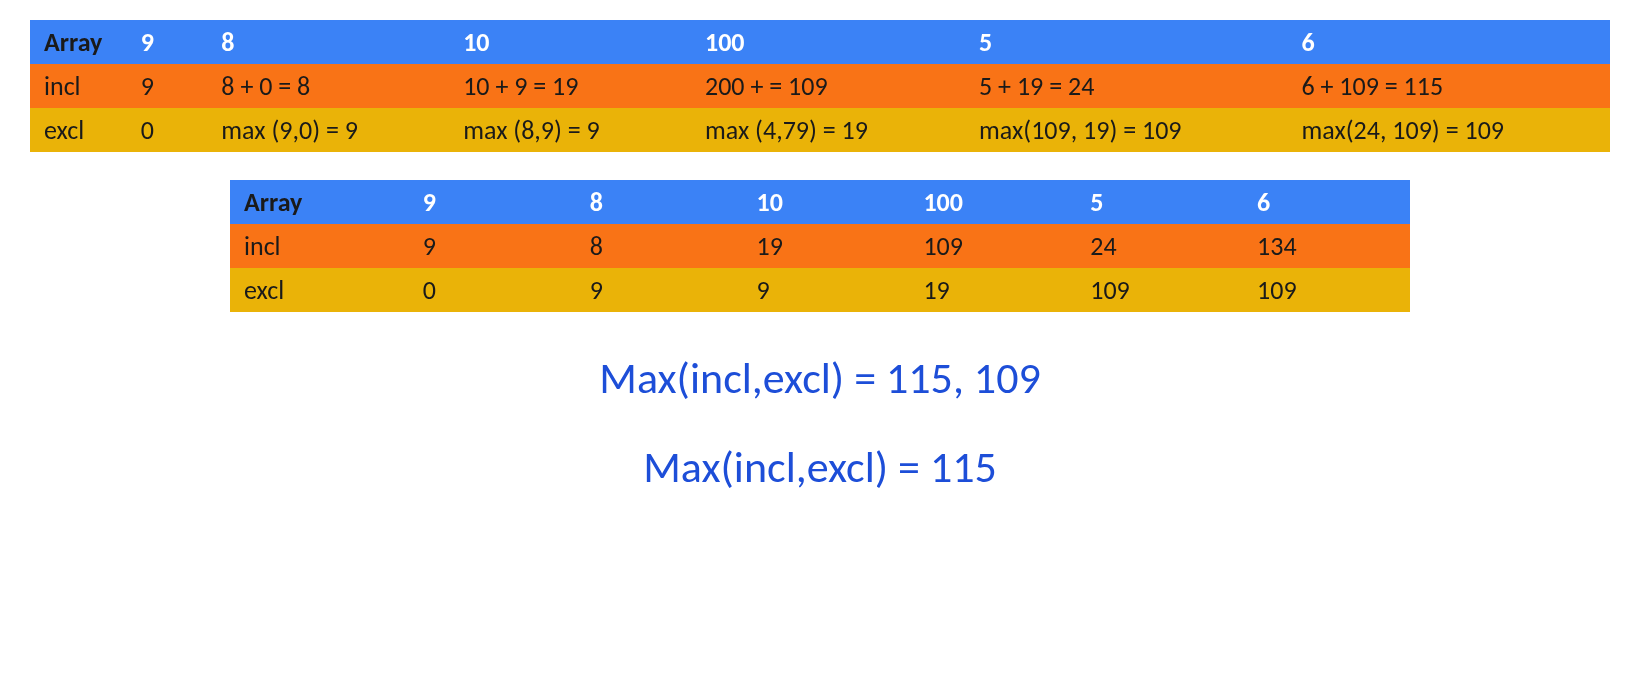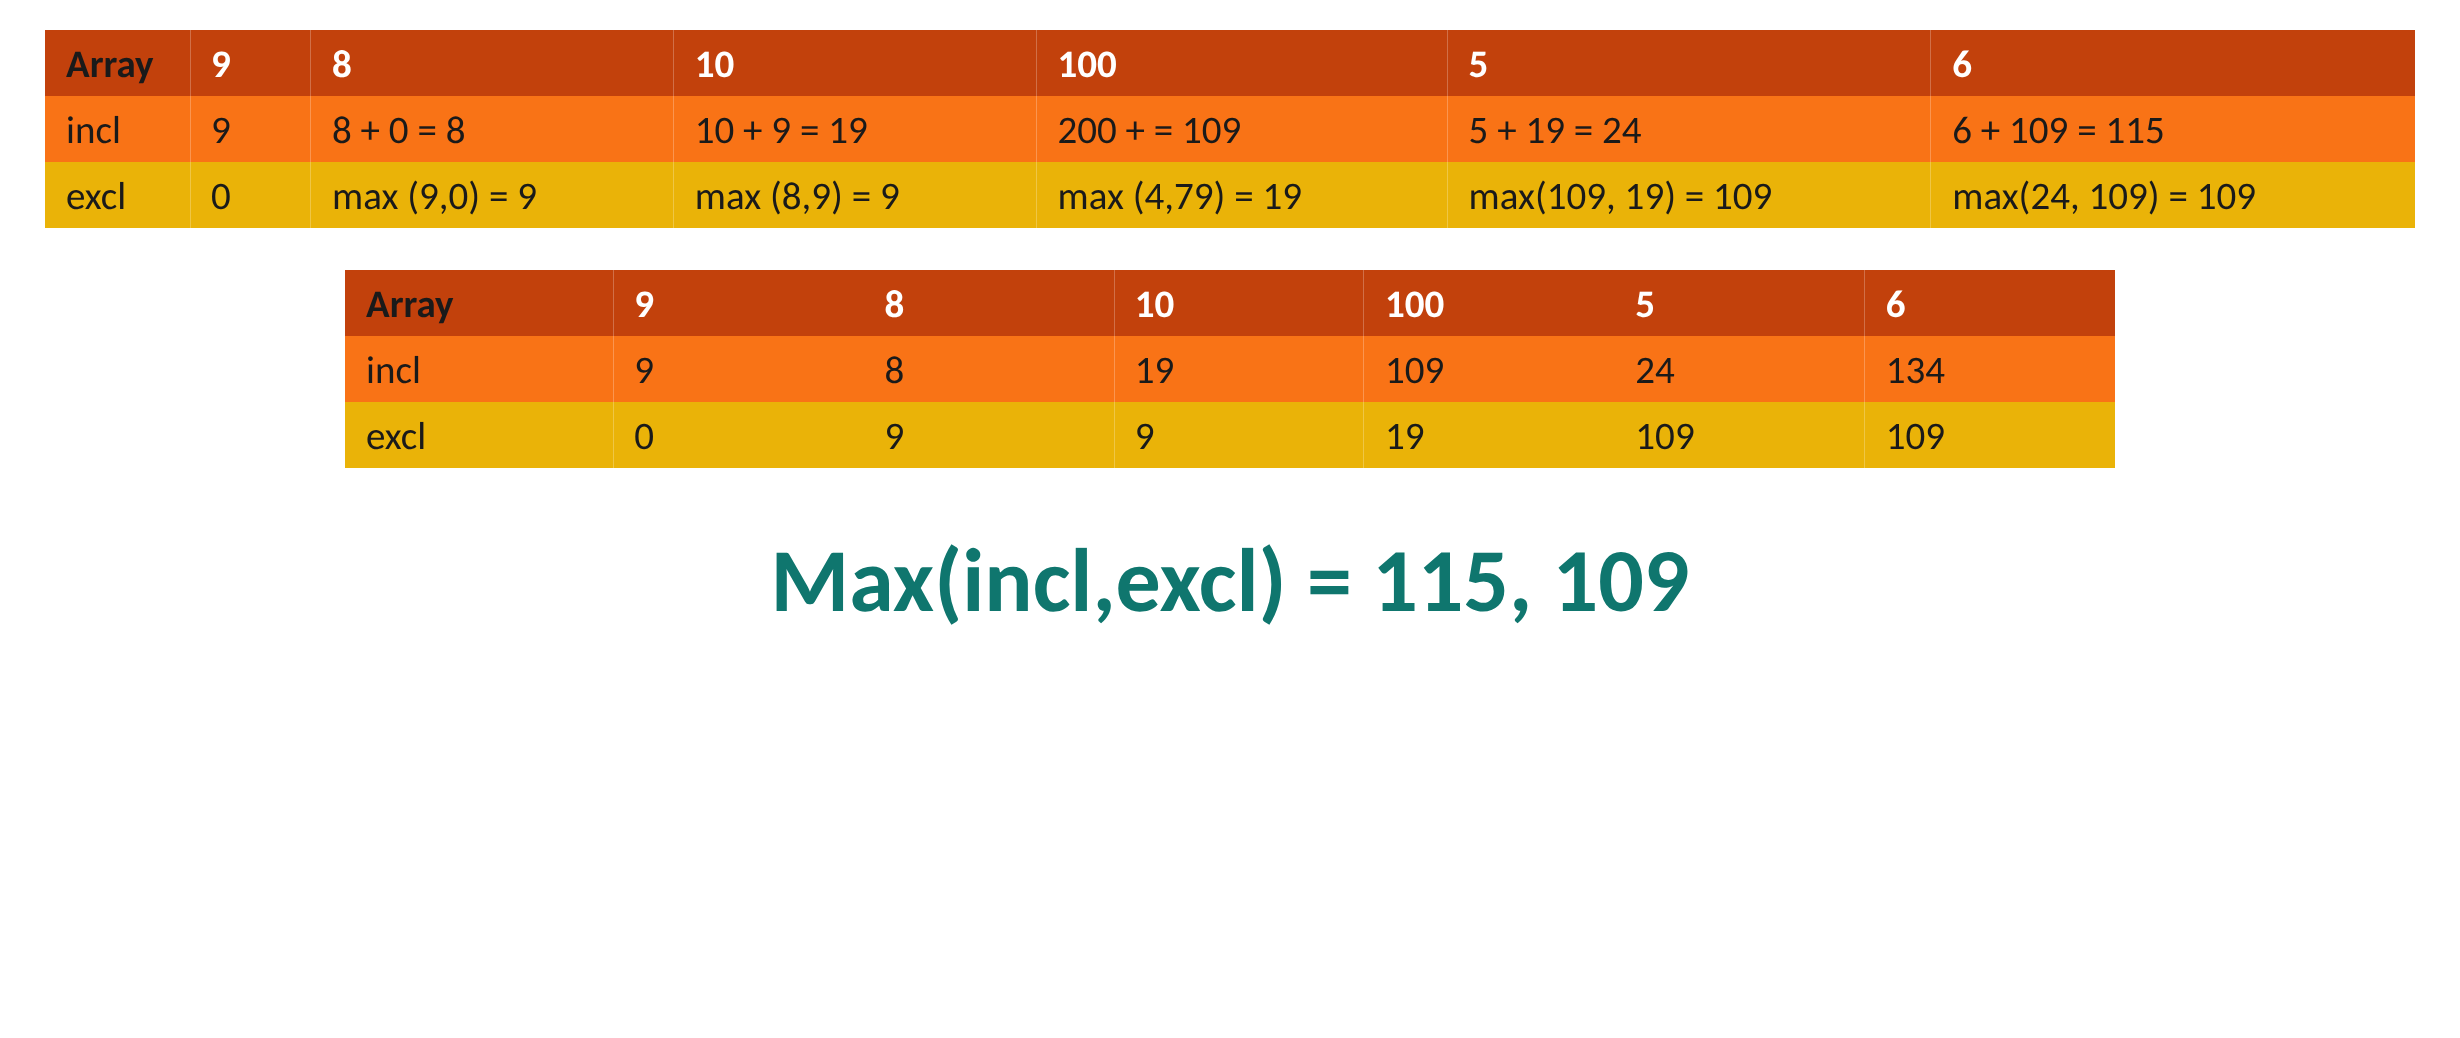--- a/index.html
+++ b/index.html
@@ -26,21 +26,21 @@
       width: 100%;
       font-size: 26px;
     }
     th, td {
       text-align: left;
       padding: 6px 14px;
       font-weight: 400;
       color: #1a1a1a;
     }
     tr.head td, tr.head th {
-      background: #c2410c;
+      background: #3b82f6;
       color: #ffffff;
       font-weight: 700;
     }
     tr.head td:first-child, tr.head th:first-child {
       color: #1a1a1a;
       font-weight: 700;
     }
     tr.row-a td {
       background: #f97316;
     }
@@ -54,23 +54,23 @@
     .t1-c4 { width: 17%; }
     .t1-c5 { width: 20%; }
     .t1-c6 { width: 20%; }
     .t2-c0 { width: 15%; }
     .t2-c { width: 14%; }
     .result-block {
       text-align: center;
       margin-top: 40px;
     }
     .result-line {
-      color: #0f766e;
-      font-weight: 700;
-      font-size: 60px;
+      color: #1d4ed8;
+      font-weight: 400;
+      font-size: 44px;
       line-height: 1.2;
       margin-bottom: 36px;
     }
   </style>
 </head>
 <body>
 
 <div class="table-wrap">
   <table>
     <colgroup>
@@ -152,13 +152,14 @@
       <td>19</td>
       <td>109</td>
       <td>109</td>
     </tr>
   </tbody>
     </table>
 </div>
 
 <div class="result-block">
   <div class="result-line">Max(incl,excl) = 115, 109</div>
+  <div class="result-line">Max(incl,excl) = 115</div>
 </div>
 
 </body></html>

